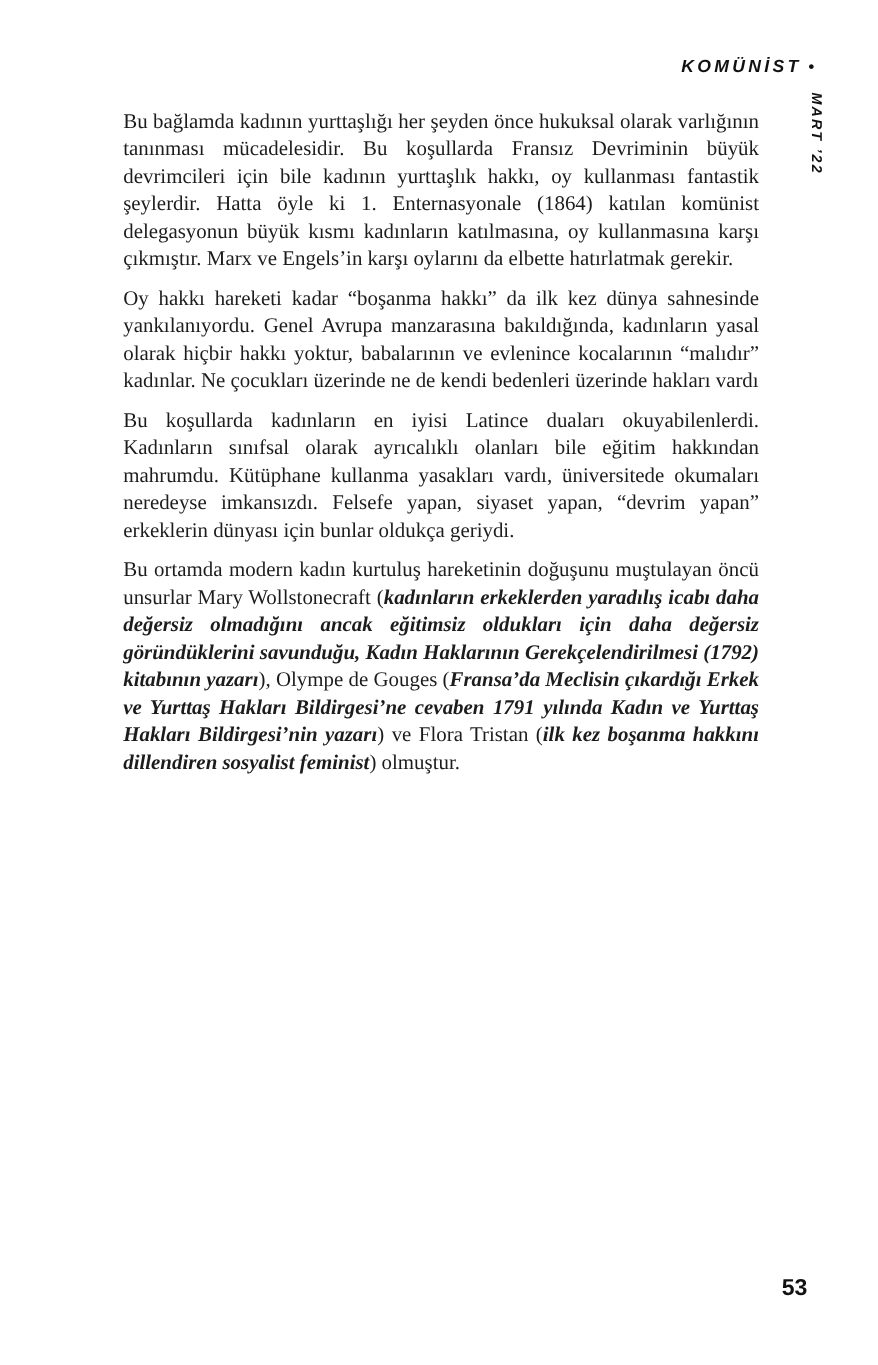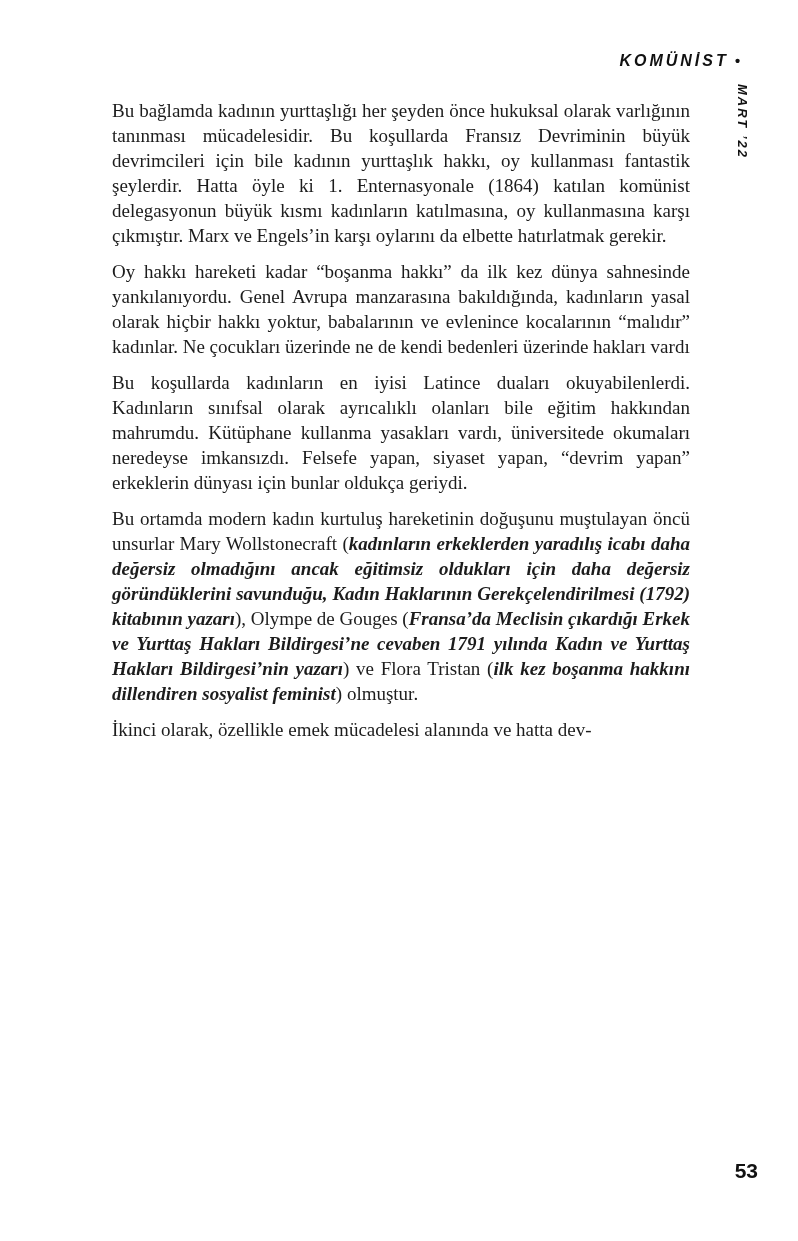--- a/index.html
+++ b/index.html
@@ -58,21 +58,21 @@
   }
   .body-text p {
     margin: 0 0 11px 0;
   }
   .body-text .it {
     font-style: italic;
     font-weight: bold;
   }
   .page-number {
     position: absolute;
-    right: 40px;
+    right: 64px;
     bottom: 58px;
     font-family: "Liberation Sans", sans-serif;
     font-weight: bold;
     font-size: 21px;
     color: #111;
     text-align: right;
   }
 </style>
 </head>
 <body>
@@ -83,18 +83,17 @@
     <span>KOMÜNİST</span><span class="bullet">•</span>
   </div>
 
   <div class="issue-vertical">MART ’22</div>
 
   <div class="body-text">
       <p><span>Bu bağlamda kadının yurttaşlığı her şeyden önce hukuksal olarak varlığının tanınması mücadelesidir. Bu koşullarda Fransız Devriminin büyük devrimcileri için bile kadının yurttaşlık hakkı, oy kullanması fantastik şeylerdir. Hatta öyle ki 1. Enternasyonale (1864) katılan komünist delegasyonun büyük kısmı kadınların katılmasına, oy kullanmasına karşı çıkmıştır. Marx ve Engels’in karşı oylarını da elbette hatırlatmak gerekir.</span></p>
       <p><span>Oy hakkı hareketi kadar “boşanma hakkı” da ilk kez dünya sahnesinde yankılanıyordu. Genel Avrupa manzarasına bakıldığında, kadınların yasal olarak hiçbir hakkı yoktur, babalarının ve evlenince kocalarının “malıdır” kadınlar. Ne çocukları üzerinde ne de kendi bedenleri üzerinde hakları vardı</span></p>
       <p><span>Bu koşullarda kadınların en iyisi Latince duaları okuyabilenlerdi. Kadınların sınıfsal olarak ayrıcalıklı olanları bile eğitim hakkından mahrumdu. Kütüphane kullanma yasakları vardı, üniversitede okumaları neredeyse imkansızdı. Felsefe yapan, siyaset yapan, “devrim yapan” erkeklerin dünyası için bunlar oldukça geriydi.</span></p>
       <p><span>Bu ortamda modern kadın kurtuluş hareketinin doğuşunu muştulayan öncü unsurlar Mary Wollstonecraft (</span><span class="it">kadınların erkeklerden yaradılış icabı daha değersiz olmadığını ancak eğitimsiz oldukları için daha değersiz göründüklerini savunduğu, Kadın Haklarının Gerekçelendirilmesi (1792) kitabının yazarı</span><span>), Olympe de Gouges (</span><span class="it">Fransa’da Meclisin çıkardığı Erkek ve Yurttaş Hakları Bildirgesi’ne cevaben 1791 yılında Kadın ve Yurttaş Hakları Bildirgesi’nin yazarı</span><span>) ve Flora Tristan (</span><span class="it">ilk kez boşanma hakkını dillendiren sosyalist feminist</span><span>) olmuştur.</span></p>
-      <p><span>İkinci olarak, özellikle emek mücadelesi alanında ve hatta dev-</span></p>
     </div>
 
   <div class="page-number">53</div>
 
 </div>
 
 </body></html>

